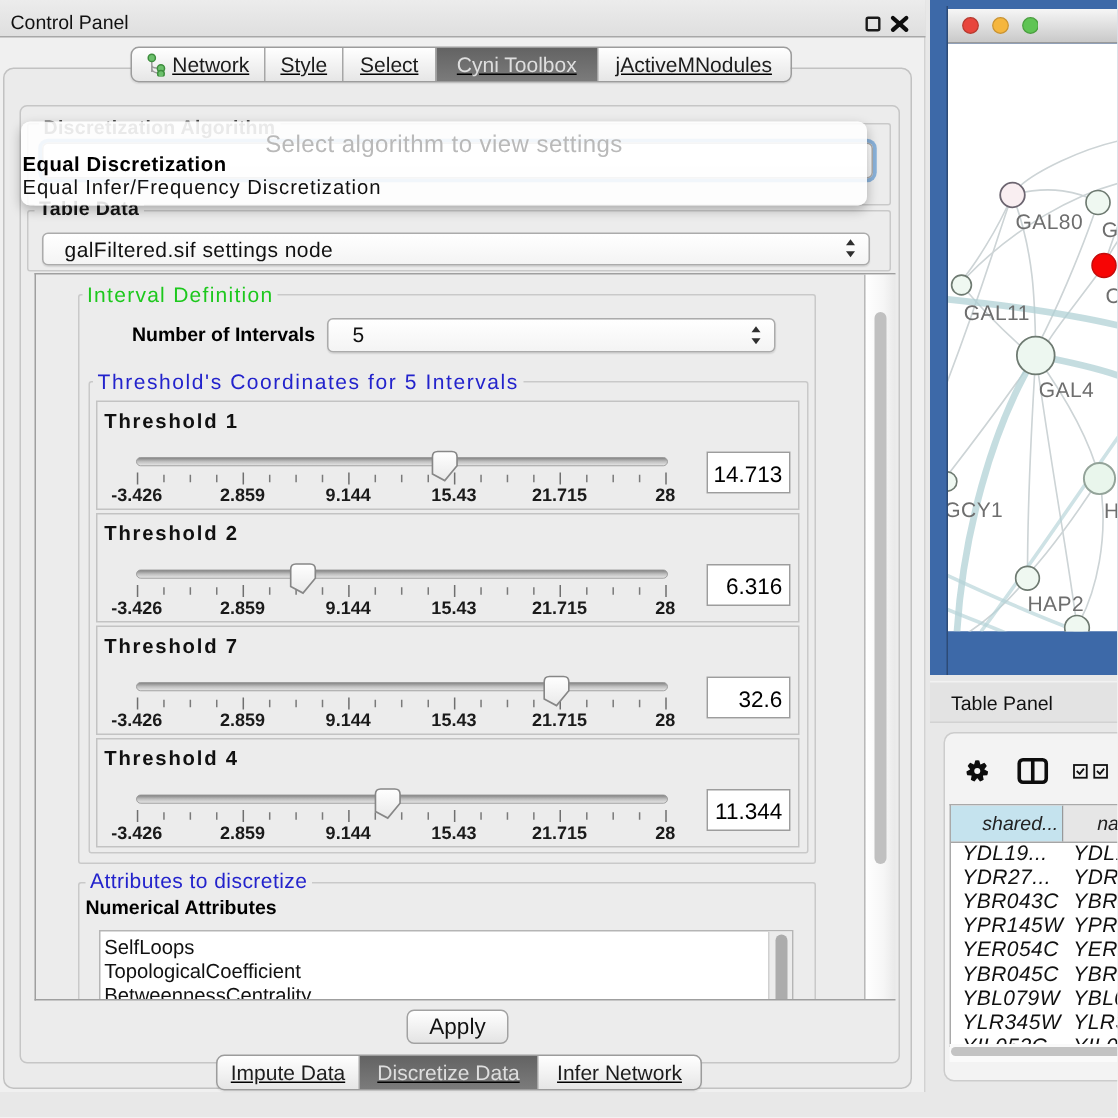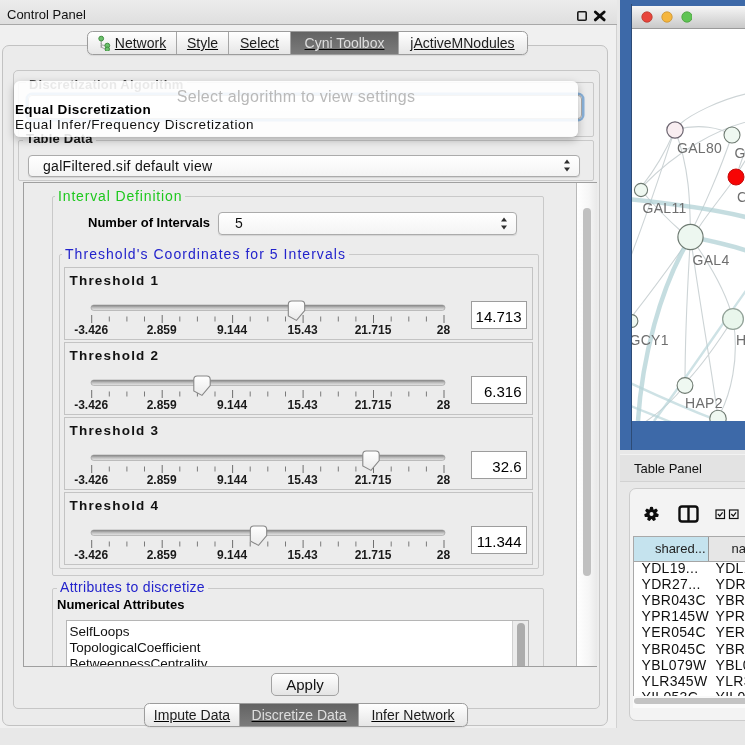--- a/index.html
+++ b/index.html
@@ -63,21 +63,21 @@
       <div class="s" style="width:127px;">jActiveMNodules</div>
     </div>
 
     <div class="group abs" style="left:18px;top:82px;width:574px;height:53px;"></div>
     <div class="abs" style="left:26px;top:77px;font-size:13px;font-weight:bold;letter-spacing:0.2px;color:#4a4a4a;background:#ececec;padding:0 3px;">Discretization Algorithm</div>
     <div class="combo abs" style="left:28px;top:95px;width:552px;height:22px;box-shadow:0 0 0 2.5px rgba(95,152,210,0.7);"></div>
 
     <div class="group abs" style="left:18px;top:140px;width:574px;height:39px;"></div>
     <div class="gtitle abs" style="left:23px;top:132px;color:#151515;font-size:13px;font-weight:bold;letter-spacing:0.2px;">Table Data</div>
     <div class="combo abs" style="left:28px;top:154.5px;width:550px;height:20px;">
-      <span class="ct" style="left:14px;">galFiltered.sif default view</span>
+      <span class="ct" style="left:14px;">galFiltered.sif settings node</span>
       <span class="stepper" style="right:8px;"></span>
     </div>
 
     <div class="abs" style="left:23px;top:182px;width:573px;height:483px;border:1px solid #9f9f9f;border-right:none;background:#ececec;overflow:hidden;">
       <div class="abs" style="left:0;top:0;width:553px;height:485px;overflow:hidden;">
 
         <div class="group abs" style="left:28px;top:13px;width:490px;height:378px;"></div>
         <div class="gtitle abs" style="left:31px;top:6px;color:#1dc81d;letter-spacing:0.85px;">Interval Definition</div>
 
         <div class="abs" style="left:64px;top:32px;font-size:13px;font-weight:bold;color:#000;">Number of Intervals</div>
@@ -179,21 +179,21 @@
               <span style="left:26.7px;">-3.426</span>
               <span style="left:97.2px;">2.859</span>
               <span style="left:167.6px;">9.144</span>
               <span style="left:238.1px;">15.43</span>
               <span style="left:308.5px;">21.715</span>
               <span style="left:379.0px;">28</span>
             </div>
           <div class="vbox">6.316</div>
         </div>
         <div class="tpanel abs" style="top:234px;">
-          <div class="tt">Threshold 3</div>
+          <div class="tt">Threshold 7</div>
           <svg class="abs" style="left:0;top:0;" width="470" height="73" viewBox="0 0 470 73">
             <defs>
               <linearGradient id="g2" x1="0" y1="0" x2="0" y2="1">
                 <stop offset="0" stop-color="#7f7f7f"></stop>
                   <stop offset="0.5" stop-color="#c0c0c0"></stop>
                   <stop offset="1" stop-color="#e8e8e8"></stop>
               </linearGradient>
               <linearGradient id="t2" x1="0" y1="0" x2="0" y2="1">
                 <stop offset="0" stop-color="#ffffff"></stop>
                   <stop offset="1" stop-color="#e9e9e9"></stop>
@@ -387,21 +387,21 @@
       <line x1="44.5" y1="1.5" x2="44.5" y2="16.5" stroke="#0d0d0d" stroke-width="2.4"></line>
     </g>
     <g stroke="#111" fill="none" stroke-width="1.2">
       <rect x="72" y="5" width="8.5" height="8.5"></rect>
       <path d="M73.8 9 l2 2 l2.8 -3.6"></path>
       <rect x="85.5" y="5" width="8.5" height="8.5"></rect>
       <path d="M87.3 9 l2 2 l2.8 -3.6"></path>
     </g>
   </svg>
 
-  <div class="abs" style="left:632.5px;top:535.5px;width:112.5px;height:160.5px;border:1px solid #a9a9a9;border-right:none;background:#fff;overflow:hidden;">
+  <div class="abs" style="left:632.5px;top:535.5px;width:112.5px;height:160.5px;border:1px solid #a9a9a9;border-right:none;background:#fff;overflow:hidden;font-style:italic;">
     <div class="abs" style="left:0;top:0;width:75px;height:24px;background:#c5e3ee;border-right:1px solid #999;box-sizing:border-box;"></div>
     <div class="abs" style="left:75px;top:0;width:40px;height:24px;background:#e6e6e6;"></div>
     <div class="abs" style="left:0;top:0;width:72px;height:24px;line-height:24px;text-align:right;font-size:13px;color:#222;">shared...</div>
     <div class="abs" style="left:98px;top:0;height:24px;line-height:24px;font-size:13px;color:#222;">na</div>
     <div class="abs" style="left:0;top:24px;width:113px;border-top:1px solid #a5a5a5;"></div>
 <div class="abs" style="left:8px;top:23.0px;font-size:14px;letter-spacing:0.3px;color:#101010;">YDL19...</div>
       <div class="abs" style="left:82px;top:23.0px;font-size:14px;letter-spacing:0.3px;color:#101010;">YDL194W</div>
       <div class="abs" style="left:8px;top:39.2px;font-size:14px;letter-spacing:0.3px;color:#101010;">YDR27...</div>
       <div class="abs" style="left:82px;top:39.2px;font-size:14px;letter-spacing:0.3px;color:#101010;">YDR277C</div>
       <div class="abs" style="left:8px;top:55.4px;font-size:14px;letter-spacing:0.3px;color:#101010;">YBR043C</div>

